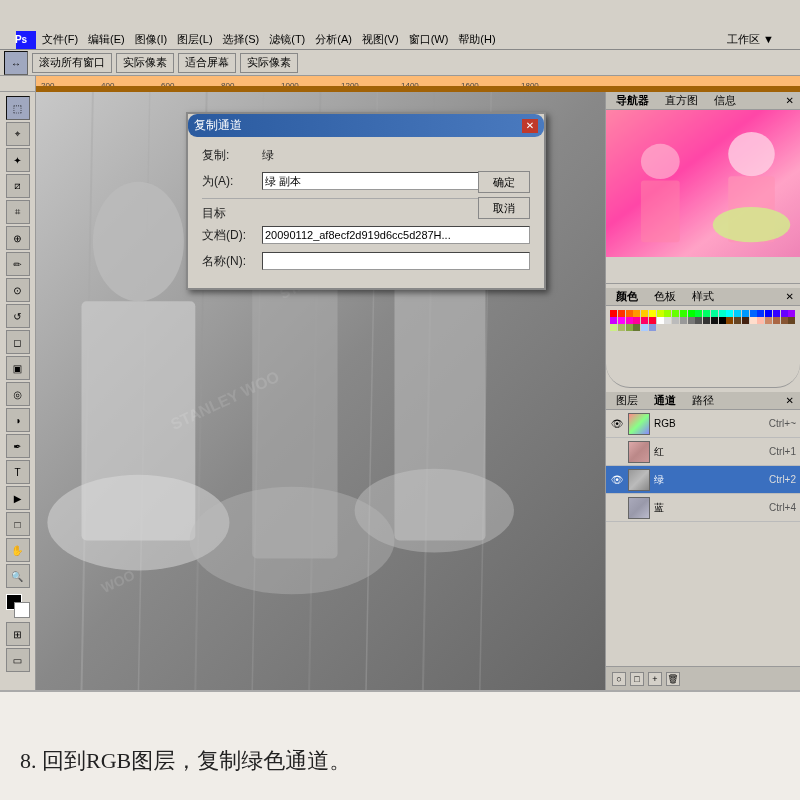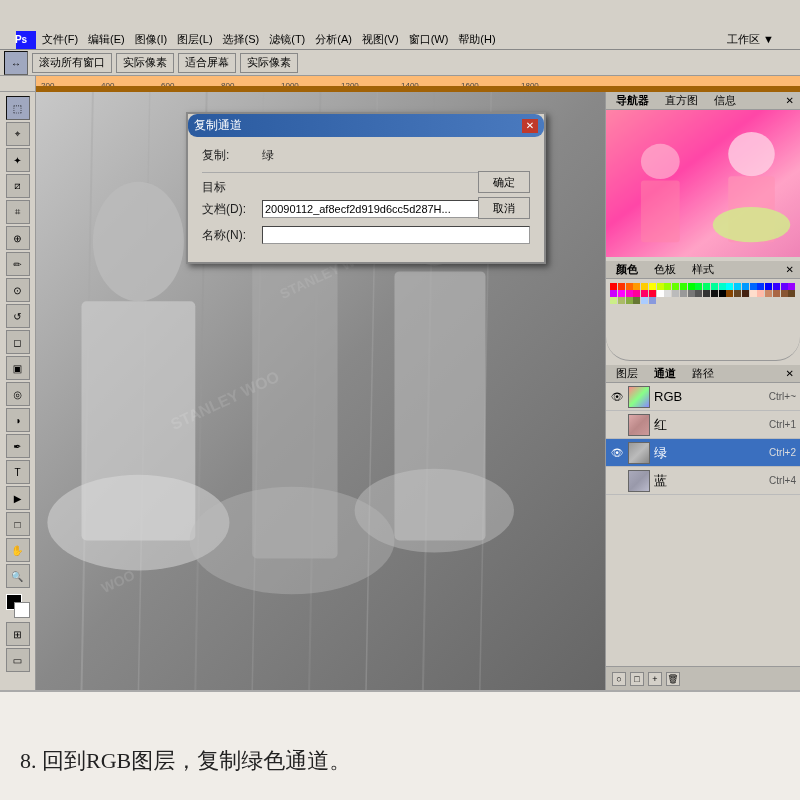--- a/index.html
+++ b/index.html
@@ -220,21 +220,21 @@
     #right-panel {
       width: 195px;
       background: #d4d0c8;
       border-left: 1px solid #999;
       display: flex;
       flex-direction: column;
     }
 
     
     #nav-panel {
-      height: 165px;
+      height: 192px;
       border-bottom: 1px solid #999;
     }
     .panel-header {
       background: #c0bdb5;
       height: 18px;
       display: flex;
       align-items: center;
       padding: 0 6px;
       gap: 8px;
       font-size: 11px;
@@ -309,21 +309,21 @@
     }
     .layer-thumb {
       width: 22px;
       height: 22px;
       background: #888;
       border: 1px solid #666;
       flex-shrink: 0;
     }
     .layer-name {
       flex: 1;
-      font-size: 13px;
+      font-size: 10px;
     }
     .layer-shortcut {
       font-size: 10px;
       color: #555;
     }
     .layer-row.active .layer-shortcut {
       color: #ddd;
     }
     .eye-icon {
       width: 14px;
@@ -481,20 +481,24 @@
         <div class="dialog-buttons">
           <button class="dialog-action-btn primary">确定</button>
           <button class="dialog-action-btn">取消</button>
         </div>
 
         <div class="dialog-row">
           <span class="dialog-label">复制:</span>
           <span class="dialog-value">绿</span>
         </div>
 
+        <div class="dialog-row">
+          <span class="dialog-label">为(A):</span>
+          <input class="dialog-input" type="text" style="width: 180px;" value="绿 副本">
+        </div>
 
         <hr class="divider-line">
 
         <div class="dialog-section-label">目标</div>
 
         <div class="dialog-row">
           <span class="dialog-label">文档(D):</span>
           <input class="dialog-input" type="text" style="width: 180px;" value="20090112_af8ecf2d919d6cc5d287H...">
         </div>
 

